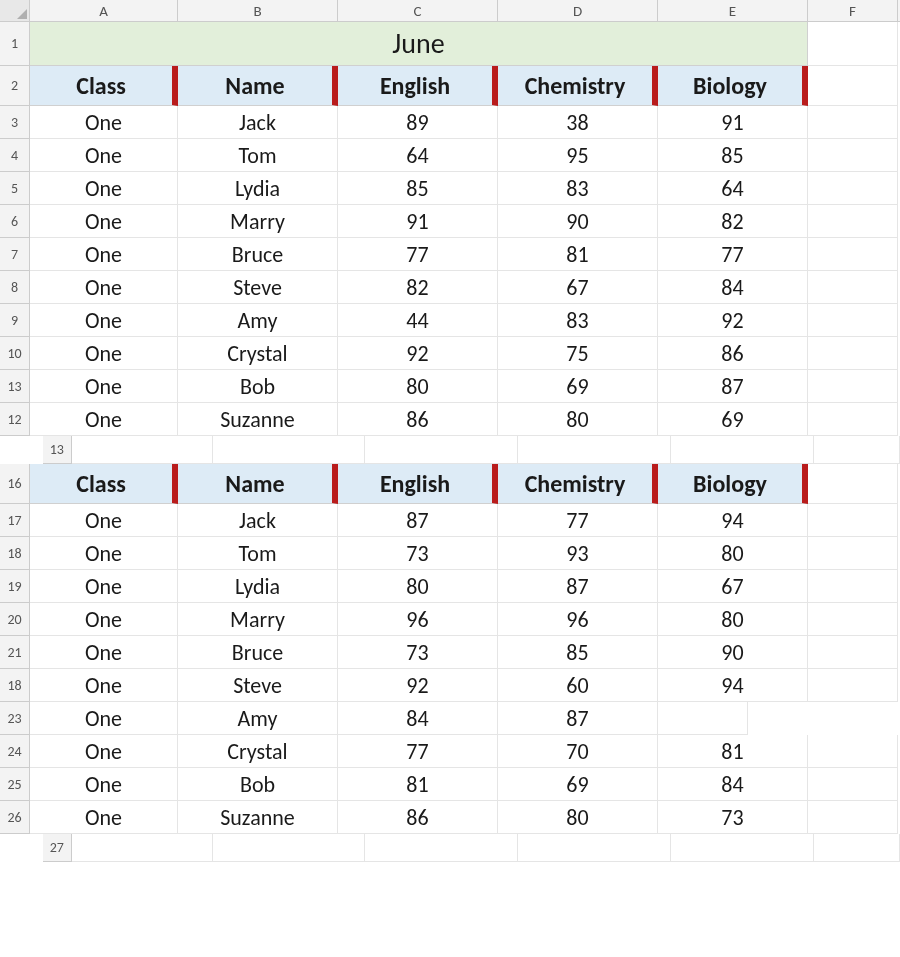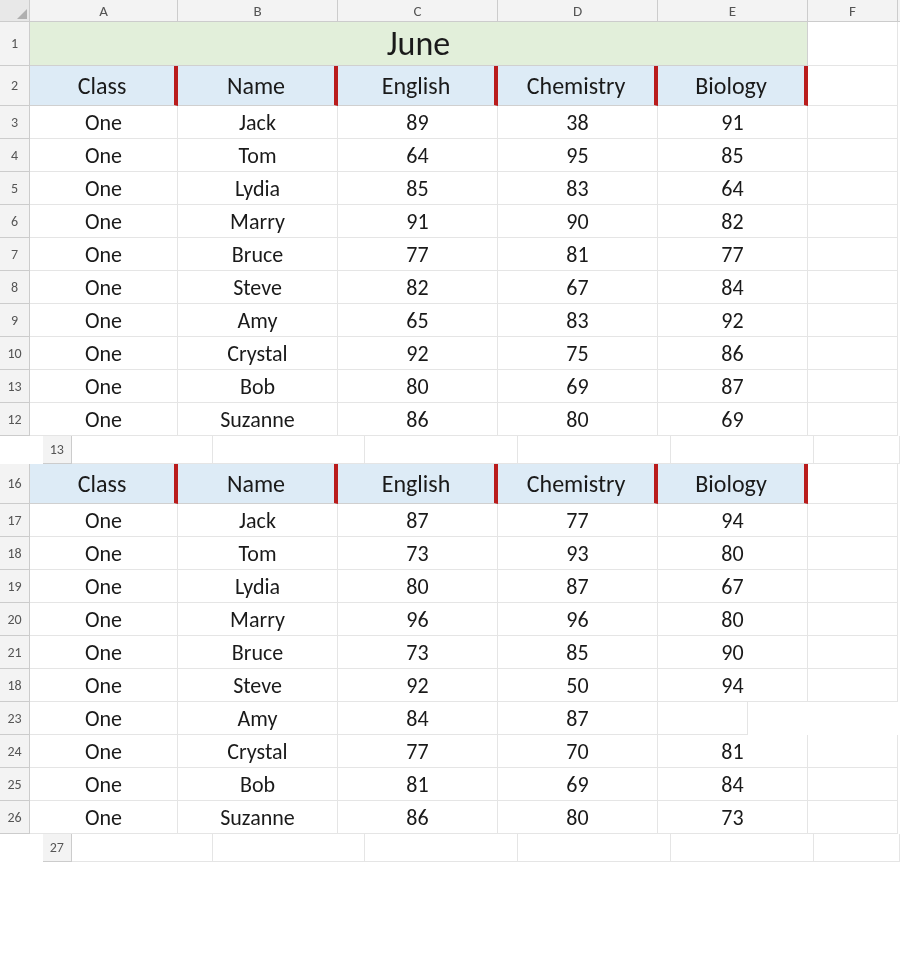--- a/index.html
+++ b/index.html
@@ -77,30 +77,31 @@
   }
   .row.h-title  { height: 44px; }
   .row.h-title .rowhdr { font-size:14px; }
   .row.h-header { height: 40px; }
   .row.h-data   { height: 33px; }
   .row.h-blank  { height: 28px; padding-left: 43px; }
 
   
   .title-cell {
     background: #e2efda;
-    font-size: 34px;
+    font-size: 28px;
     font-weight: 400;
     border-right: 1px solid #d0d0d0;
     border-bottom: 1px solid #d0d0d0;
   }
   .header-cell {
     background: #ddebf6;
     font-size: 24px;
-    border-right: 4px solid #b91c1c;
+    border-right: 6px solid #b91c1c;
     border-bottom: 1px solid #d0d0d0;
+    font-weight: bold;
   }
   .cell.empty { font-size:0; }
 </style>
 </head>
 <body>
 
 <div class="sheet">
 
   <div class="col-headers">
     <div class="corner">
@@ -183,21 +184,21 @@
     <div class="cell cB">Steve</div>
     <div class="cell cC">82</div>
     <div class="cell cD">67</div>
     <div class="cell cE">84</div>
     <div class="cell empty cF"></div>
   </div>
   <div class="row h-data">
     <div class="rowhdr">9</div>
     <div class="cell cA">One</div>
     <div class="cell cB">Amy</div>
-    <div class="cell cC">65</div>
+    <div class="cell cC">44</div>
     <div class="cell cD">83</div>
     <div class="cell cE">92</div>
     <div class="cell empty cF"></div>
   </div>
   <div class="row h-data">
     <div class="rowhdr">10</div>
     <div class="cell cA">One</div>
     <div class="cell cB">Crystal</div>
     <div class="cell cC">92</div>
     <div class="cell cD">75</div>
@@ -288,21 +289,21 @@
     <div class="cell cC">73</div>
     <div class="cell cD">85</div>
     <div class="cell cE">90</div>
     <div class="cell empty cF"></div>
   </div>
   <div class="row h-data">
     <div class="rowhdr">18</div>
     <div class="cell cA">One</div>
     <div class="cell cB">Steve</div>
     <div class="cell cC">92</div>
-    <div class="cell cD">50</div>
+    <div class="cell cD">60</div>
     <div class="cell cE">94</div>
     <div class="cell empty cF"></div>
   </div>
   <div class="row h-data">
     <div class="rowhdr">23</div>
     <div class="cell cA">One</div>
     <div class="cell cB">Amy</div>
     <div class="cell cC">84</div>
     <div class="cell cD">87</div>
     <div class="cell empty cF"></div>

